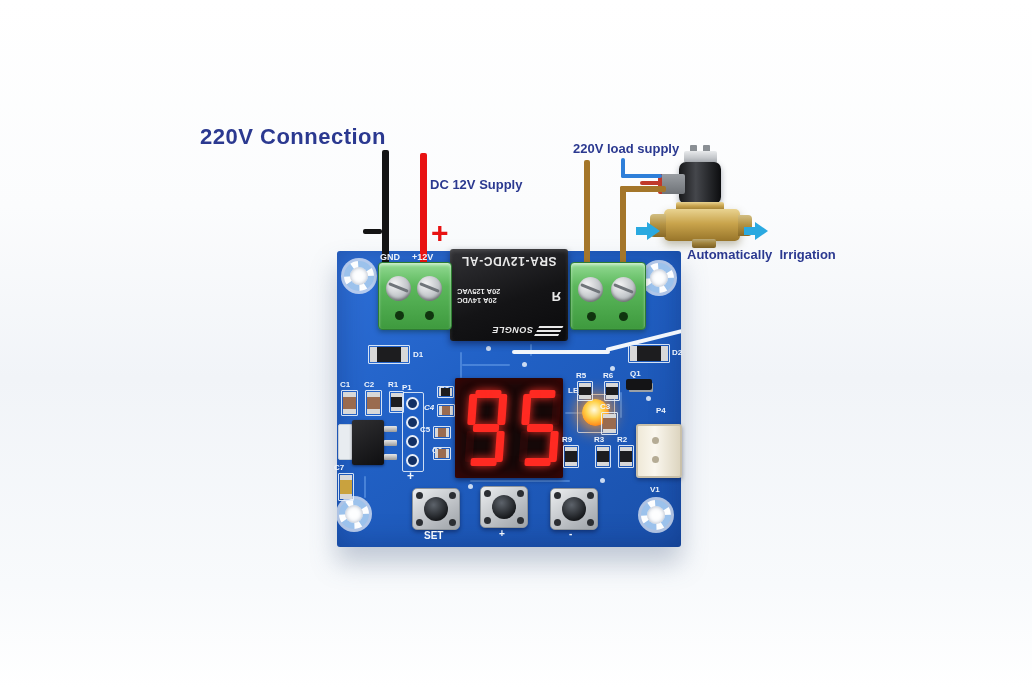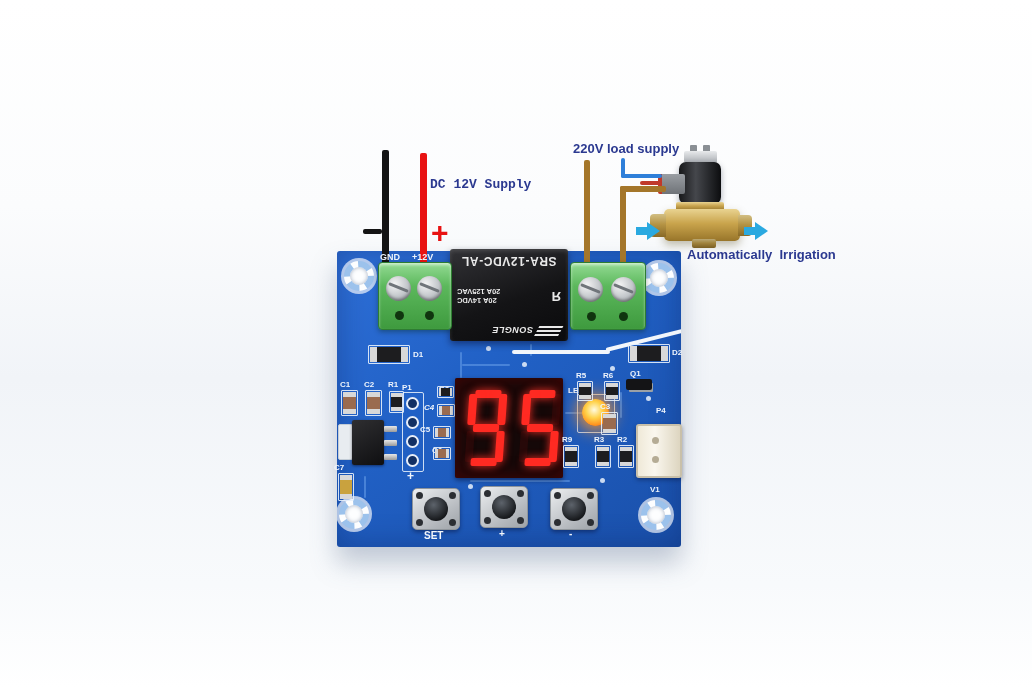--- a/index.html
+++ b/index.html
@@ -79,21 +79,22 @@
   
   .brass{background:linear-gradient(180deg,#e9d391 0%,#c9a44c 45%,#98752a 100%);}
   .arrtail{position:absolute;height:8px;width:11px;background:#2aa9e0;}
   .arrhead{position:absolute;width:0;height:0;border-top:9px solid transparent;border-bottom:9px solid transparent;border-left:13px solid #2aa9e0;}
 </style>
 </head>
 <body>
 
 <div id="stage">
 
-  <div class="abs navy note" style="left:430px;top:177px;font-family:Liberation Mono, monospace;">DC 12V Supply</div>
+  <div class="abs navy title" style="left:200px;top:124px;">220V Connection</div>
+  <div class="abs navy note" style="left:430px;top:177px;">DC 12V Supply</div>
   <div class="abs navy note" style="left:573px;top:141px;">220V load supply</div>
   <div class="abs navy note" style="left:687px;top:247px;">Automatically  Irrigation</div>
   <div class="abs" style="left:363px;top:229px;width:19px;height:5px;background:#141414;border-radius:2px;"></div>
   <div class="abs" style="left:431px;top:216px;font-size:30px;font-weight:bold;color:#e81212;">+</div>
 
   <div class="wire" style="left:382px;top:150px;width:7px;height:122px;background:#141414;z-index:6;"></div>
   <div class="wire" style="left:420px;top:153px;width:7px;height:119px;background:#e81212;z-index:6;"></div>
 
   <div class="wire" style="left:584px;top:160px;width:6px;height:112px;background:#a4762a;z-index:6;"></div>
   <div class="wire" style="left:620px;top:186px;width:6px;height:86px;background:#a4762a;z-index:6;"></div>

